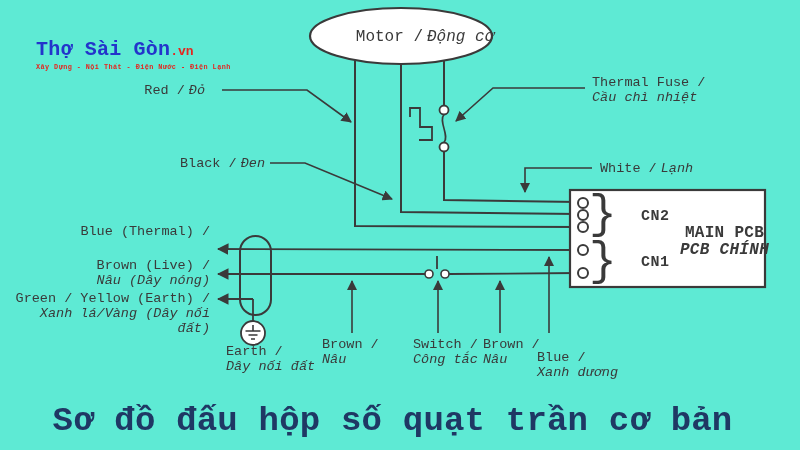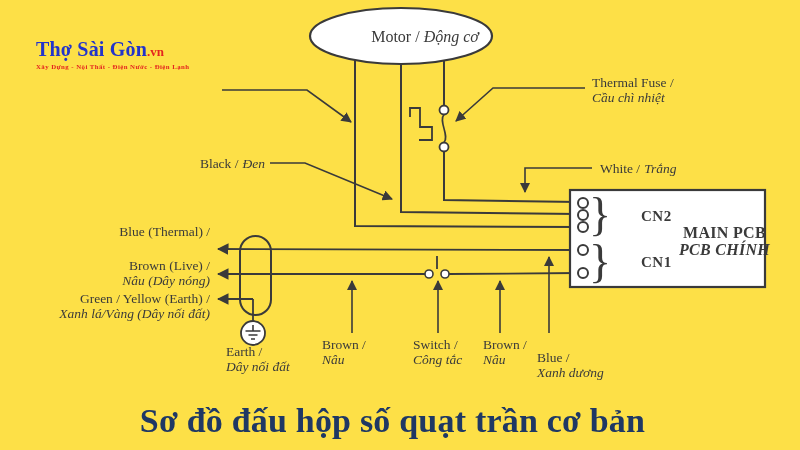--- a/index.html
+++ b/index.html
@@ -1,17 +1,17 @@
 <!DOCTYPE html>
 <html><head>
 <meta charset="utf-8">
 <style>
   html,body{margin:0;padding:0;background:#fff;}
-  #stage{position:relative;width:800px;height:450px;background:#fde047;overflow:hidden;
-         font-family:Liberation Serif, serif;color:#333;}
+  #stage{position:relative;width:800px;height:450px;background:#5eead4;overflow:hidden;
+         font-family:Liberation Mono, monospace;color:#333;}
   .abs{position:absolute;}
   svg{position:absolute;left:0;top:0;}
   .lbl{font-size:13.5px;line-height:15px;color:#3a3a3a;}
   .r{text-align:right;}
   .c{text-align:center;padding-left:24px;}
   .vi{font-style:italic;display:block;}
   .vi-in{font-style:italic;margin-left:4px;}
   .en{display:block;}
   .en-in{display:inline;}
   .brace{font-size:46px;line-height:44px;color:#3a3a3a;font-weight:400;}
@@ -84,29 +84,32 @@
 
   <div id="logo" class="abs">
     <span class="brand">Thợ Sài Gòn</span><span class="suffix">.vn</span>
     <span class="tagline">Xây Dựng - Nội Thất - Điện Nước - Điện Lạnh</span>
   </div>
 
   <div id="motor-label" class="abs c" style="left:312px;top:28px;width:178px;">
     <span class="en-in">Motor /</span><span class="vi-in">Động cơ</span>
   </div>
 
+  <div class="abs lbl r" style="left:95px;top:83px;width:110px;">
+    <span class="en-in">Red /</span><span class="vi-in">Đỏ</span>
+  </div>
   <div class="abs lbl r" style="left:135px;top:156px;width:130px;">
     <span class="en-in">Black /</span><span class="vi-in">Đen</span>
   </div>
   <div class="abs lbl" style="left:592px;top:75px;">
     <span class="en">Thermal Fuse /</span>
     <span class="vi">Cầu chì nhiệt</span>
   </div>
   <div class="abs lbl" style="left:600px;top:161px;">
-    <span class="en-in">White /</span><span class="vi-in">Trắng</span>
+    <span class="en-in">White /</span><span class="vi-in">Lạnh</span>
   </div>
 
   <div class="abs lbl r" style="left:0;top:224px;width:210px;">
     <span class="en">Blue (Thermal) /</span>
   </div>
   <div class="abs lbl r" style="left:0;top:252px;width:210px;margin-top:6px;">
     <span class="en">Brown (Live) /</span>
     <span class="vi">Nâu (Dây nóng)</span>
   </div>
   <div class="abs lbl r" style="left:0;top:291px;width:210px;">

